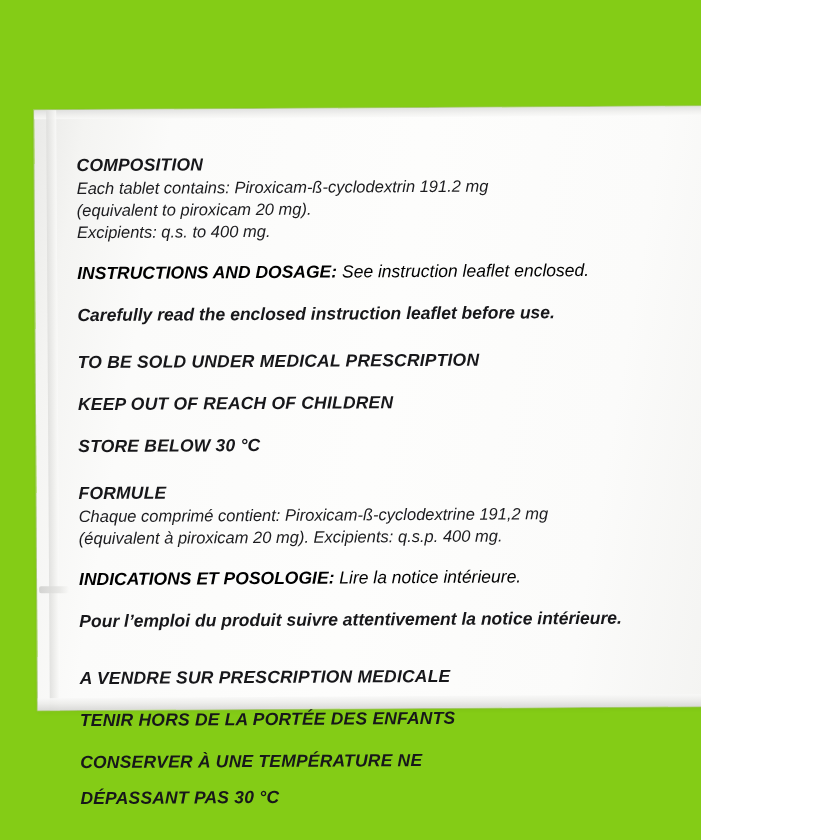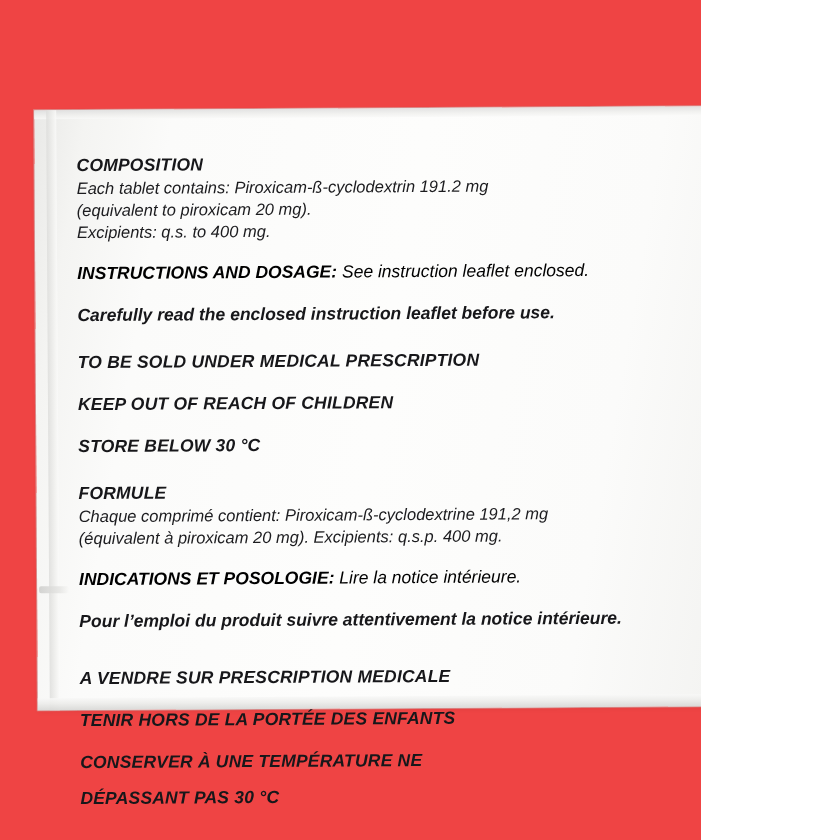--- a/index.html
+++ b/index.html
@@ -8,21 +8,21 @@
     width: 840px;
     height: 840px;
     background: #ffffff;
     font-family: "Liberation Sans", sans-serif;
   }
 
   #scene {
     position: relative;
     width: 701px;
     height: 840px;
-    background: #ef4444;
+    background: #84cc16;
     overflow: hidden;
   }
 
   
   #box {
     position: absolute;
     left: 36px;
     top: 108px;
     width: 772px;
     height: 600px;

